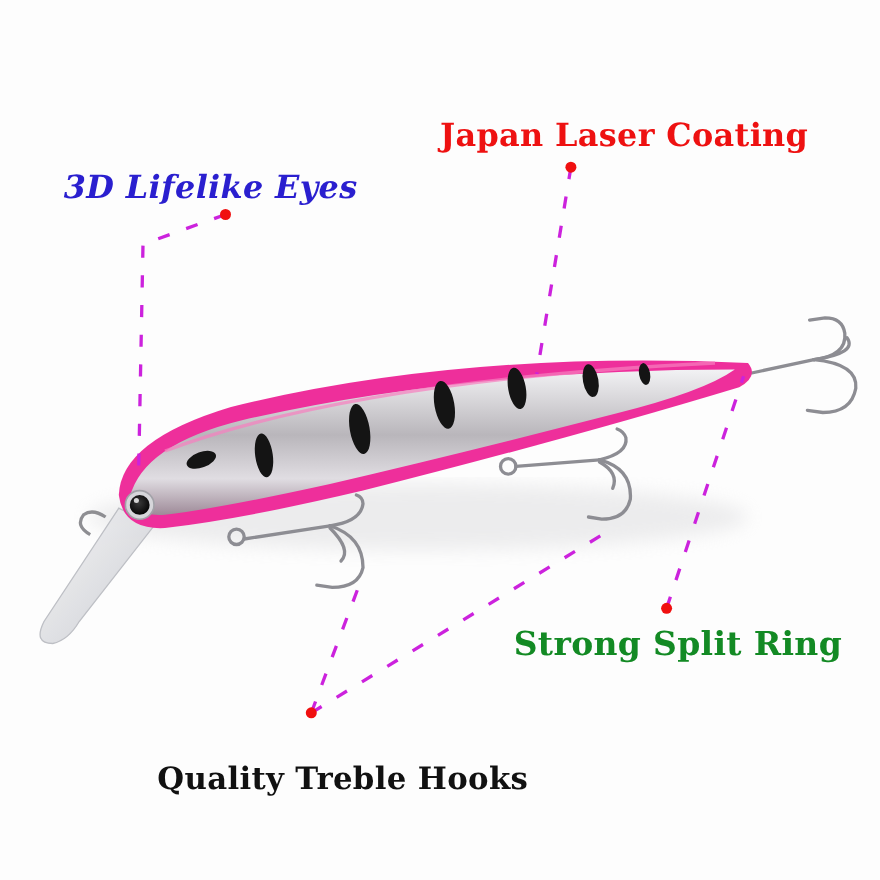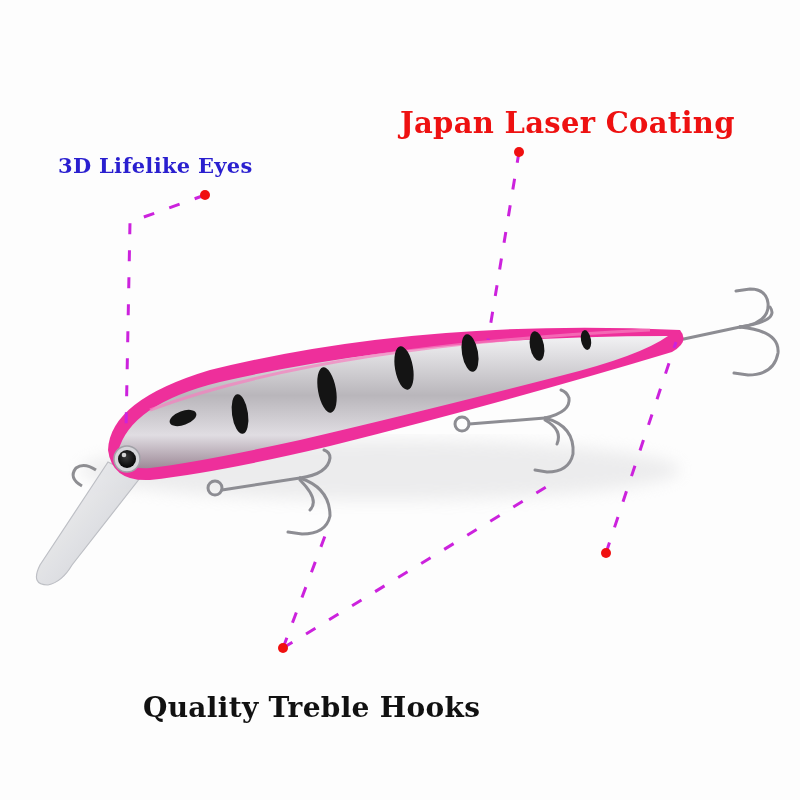--- a/index.html
+++ b/index.html
@@ -1,19 +1,19 @@
 <!DOCTYPE html>
 <html><head>
 <meta charset="utf-8">
 <style>
   html,body{margin:0;padding:0;background:#ffffff;}
   #stage{position:relative;width:800px;height:800px;overflow:hidden;background:#fdfdfd;}
   svg.art{position:absolute;left:0;top:0;width:800px;height:800px;}
   .label{position:absolute;font-family:"DejaVu Serif","Liberation Serif",serif;font-weight:bold;white-space:nowrap;letter-spacing:0.3px;}
-  #lbl-eyes{left:58px;top:153px;font-size:21px;}
+  #lbl-eyes{left:58px;top:153px;font-size:29px;font-style:italic;}
   #lbl-coating{left:400px;top:106px;font-size:29px;}
   #lbl-ring{left:467px;top:568px;font-size:30px;}
   #lbl-hooks{left:103px;top:691px;font-size:28px;margin-left:40px;}
 </style>
 </head>
 <body>
 
 <div id="stage">
   <svg class="art" viewBox="0 0 800 800">
     <defs>
@@ -95,14 +95,15 @@
     <g fill="#f01010">
       <circle cx="205" cy="195" r="5"></circle>
       <circle cx="519" cy="152" r="5"></circle>
       <circle cx="606" cy="553" r="5"></circle>
       <circle cx="283" cy="648" r="5"></circle>
     </g>
   </svg>
 
   <div id="lbl-eyes" class="label" style="color:#2a1fcf">3D Lifelike Eyes</div>
   <div id="lbl-coating" class="label" style="color:#ee1111">Japan Laser Coating</div>
+  <div id="lbl-ring" class="label" style="color:#138a24">Strong Split Ring</div>
   <div id="lbl-hooks" class="label" style="color:#111111">Quality Treble Hooks</div>
 </div>
 
 </body></html>

